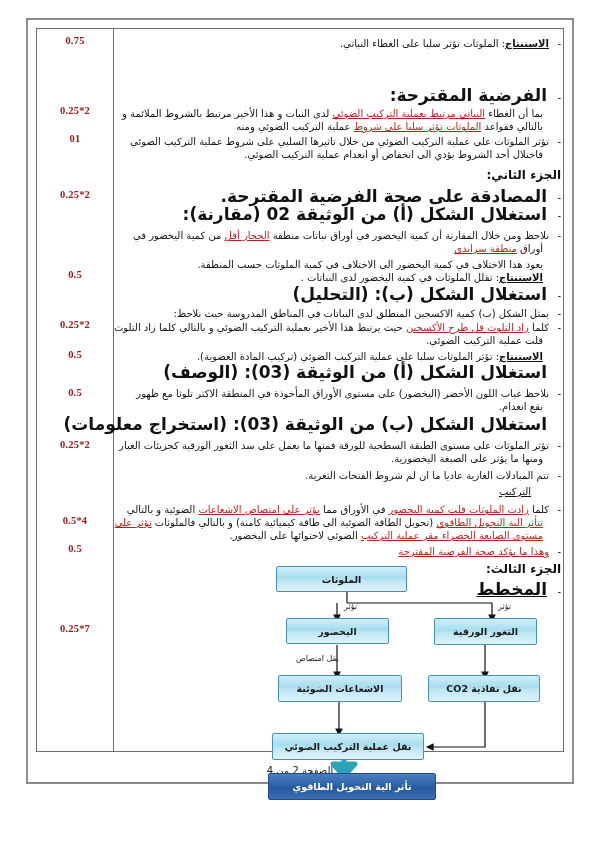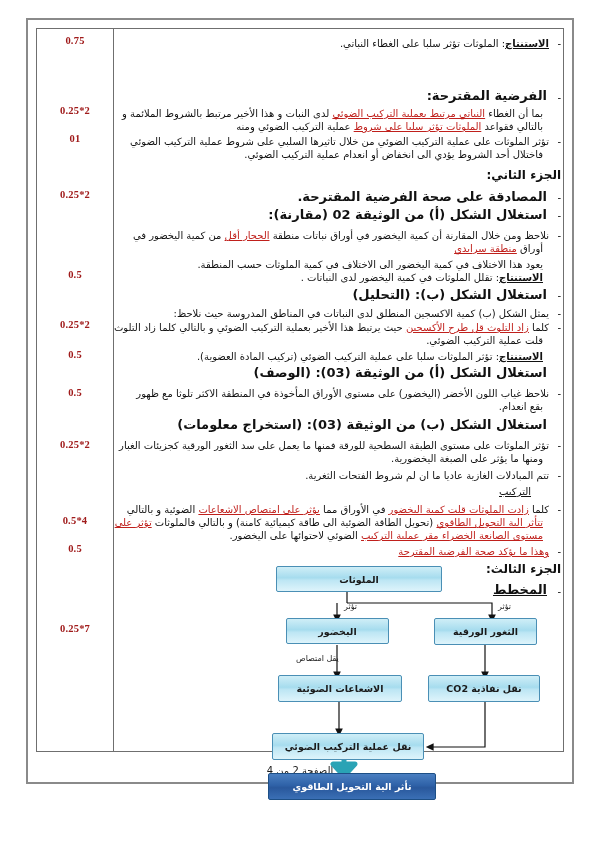--- a/index.html
+++ b/index.html
@@ -86,21 +86,21 @@
     direction: rtl;
     font-size: 10px;
     color: #111;
     line-height: 13px;
   }
   .b { font-weight: bold; }
   .u { text-decoration: underline; }
   .redu { color: #c0201c; text-decoration: underline; }
   .hdr {
     font-weight: bold;
-    font-size: 13px;
+    font-size: 17px;
   }
   .hdr-big {
     font-weight: bold;
     font-size: 12px;
   }
 
   
   .diagram {
     position: absolute;
     left: 0; top: 0;
@@ -281,21 +281,21 @@
 
       <path d="M457,625 L457,655" stroke="#111" stroke-width="1.2" fill="none" marker-end="url(#ah)"></path>
 
       <path d="M311,682 L311,712" stroke="#111" stroke-width="1.2" fill="none" marker-end="url(#ah)"></path>
 
       <path d="M457,682 L457,727 L402,727" stroke="#111" stroke-width="1.2" fill="none" marker-end="url(#ah)"></path>
 
       <path d="M316,740 L316,746 M305,744 L327,744 L316,756 z" stroke="#2aa3b5" stroke-width="5" fill="#2aa3b5" stroke-linejoin="round"></path>
     </svg>
 
-    <div class="node" style="left:248px; top:546px; width:166px; height:26px;">
+    <div class="node" style="left:248px; top:546px; width:131px; height:26px;">
       <span>الملوثات</span>
     </div>
     <div class="node" style="left:258px; top:598px; width:103px; height:26px;">
       <span>اليخضور</span>
     </div>
     <div class="node" style="left:406px; top:598px; width:103px; height:27px;">
       <span>الثغور الورقية</span>
     </div>
     <div class="node" style="left:250px; top:655px; width:124px; height:27px;">
       <span>الاشعاعات الضوئية</span>

